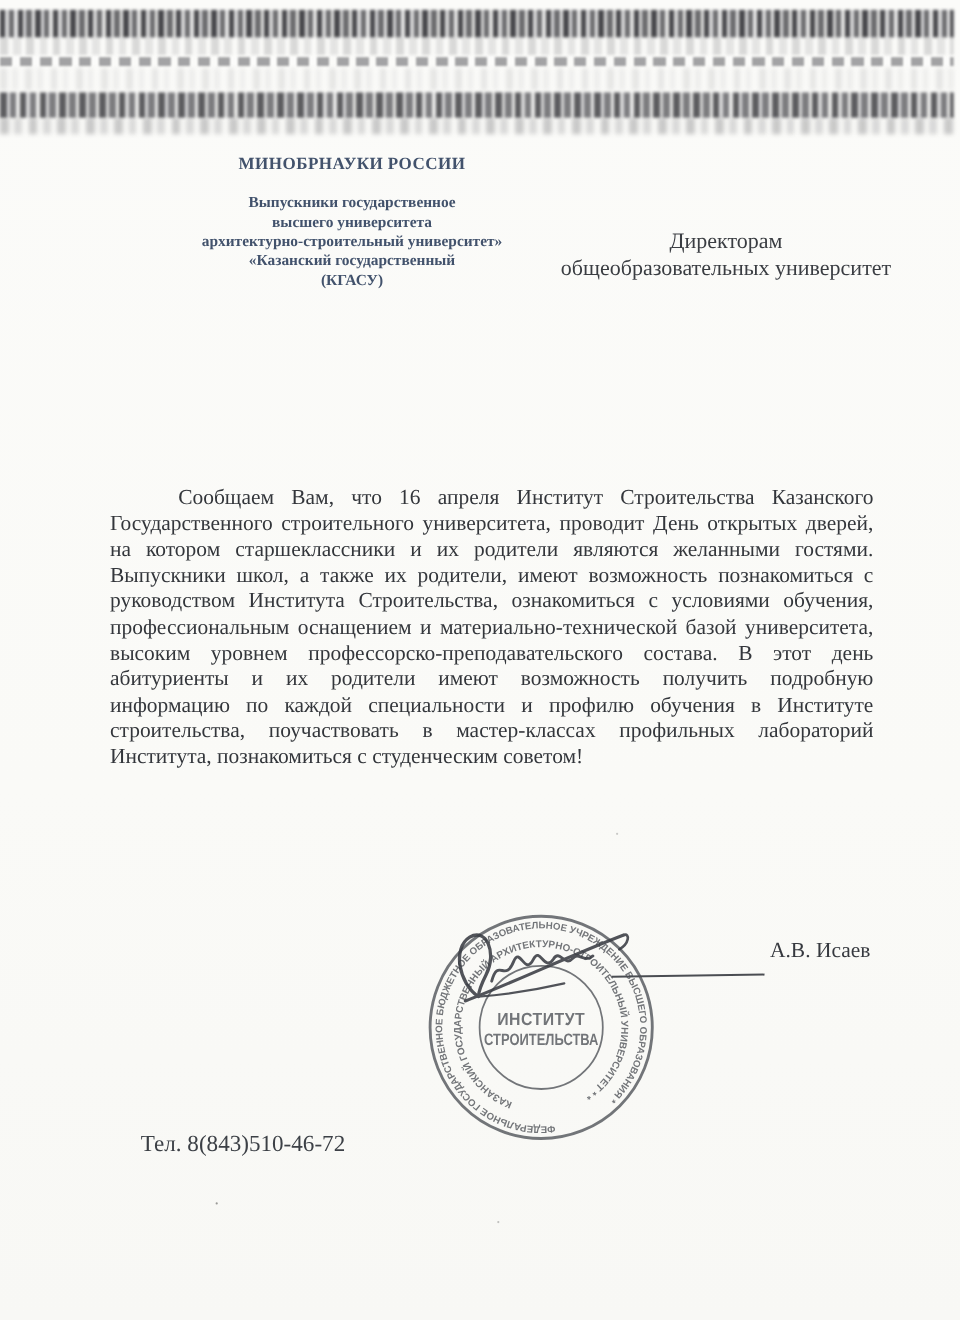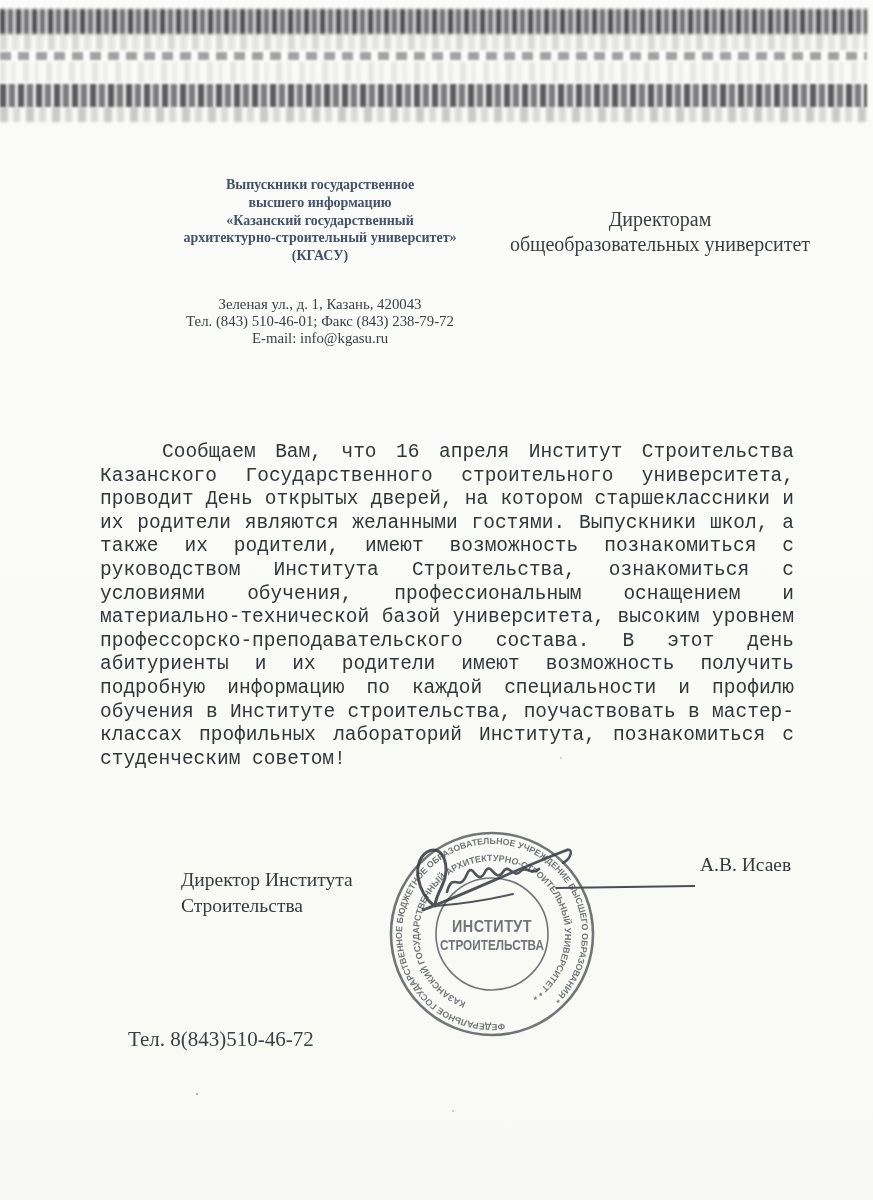--- a/index.html
+++ b/index.html
@@ -79,21 +79,21 @@
   }
   
   .recipient{
     position:absolute;left:462px;top:178px;width:396px;
     text-align:center;font-size:20px;line-height:25px;color:#3a3d42;margin-top:29px;
   }
   
   .body-par{
     position:absolute;left:100px;top:441px;width:694px;
     font-size:19.5px;line-height:23.6px;text-align:justify;
-    text-indent:62px;color:var(--ink);font-family:Liberation Mono, monospace;
+    text-indent:62px;color:var(--ink);
   }
   
   .sig-title{
     position:absolute;left:181px;top:867px;width:230px;
     font-size:19.5px;line-height:26px;color:#36393f;
   }
   .sig-name{
     position:absolute;left:700px;top:854px;
     font-size:19.5px;color:#36393f;
   }
@@ -115,46 +115,38 @@
     <div class="nz nz1b"></div>
     <div class="nz nz2"></div>
     <div class="nz nz2b"></div>
     <div class="nz nz3"></div>
     <div class="nz nz4"></div>
     <div class="speck" style="left:196px;top:1093px"></div>
     <div class="speck" style="left:452px;top:1110px;opacity:.6"></div>
     <div class="speck" style="left:560px;top:757px;opacity:.5"></div>
   </div>
 
+  <div class="ministry">МИНОБРНАУКИ РОССИИ</div>
 
   <div class="org">
     <div>Выпускники государственное</div>
-    <div>высшего информацию</div>
+    <div>высшего университета</div>
+    <div>архитектурно-строительный университет»</div>
     <div>«Казанский государственный</div>
-    <div>архитектурно-строительный университет»</div>
     <div>(КГАСУ)</div>
   </div>
 
-  <div class="address">
-    <div>Зеленая ул., д. 1, Казань, 420043</div>
-    <div>Тел. (843) 510-46-01; Факс (843) 238-79-72</div>
-    <div>E-mail: info@kgasu.ru</div>
-  </div>
 
   <div class="recipient">
     <div>Директорам</div>
     <div>общеобразовательных университет</div>
   </div>
 
   <div class="body-par">Сообщаем Вам, что 16 апреля Институт Строительства Казанского Государственного строительного университета, проводит День открытых дверей, на котором старшеклассники и их родители являются желанными гостями. Выпускники школ, а также их родители, имеют возможность познакомиться с руководством Института Строительства, ознакомиться с условиями обучения, профессиональным оснащением и материально-технической базой университета, высоким уровнем профессорско-преподавательского состава. В этот день абитуриенты и их родители имеют возможность получить подробную информацию по каждой специальности и профилю обучения в Институте строительства, поучаствовать в мастер-классах профильных лабораторий Института, познакомиться с студенческим советом!</div>
 
-  <div class="sig-title">
-    <div>Директор Института</div>
-    <div>Строительства</div>
-  </div>
 
   <svg class="stamp-svg" width="212" height="212" viewBox="0 0 212 212">
     <g opacity="0.82">
       <circle cx="106" cy="106" r="101" fill="none" stroke="var(--stamp)" stroke-width="2.6"></circle>
       <circle cx="106" cy="106" r="56" fill="none" stroke="var(--stamp)" stroke-width="1.6"></circle>
       <g transform="rotate(-98 106 106)">
         <path id="ringOut" fill="none" d="M16,106 a90,90 0 1,1 180,0 a90,90 0 1,1 -180,0"></path>
         <text class="stamp-text" font-size="8.8">
           <textPath href="#ringOut">ФЕДЕРАЛЬНОЕ ГОСУДАРСТВЕННОЕ БЮДЖЕТНОЕ ОБРАЗОВАТЕЛЬНОЕ УЧРЕЖДЕНИЕ ВЫСШЕГО ОБРАЗОВАНИЯ *</textPath>
         </text>

